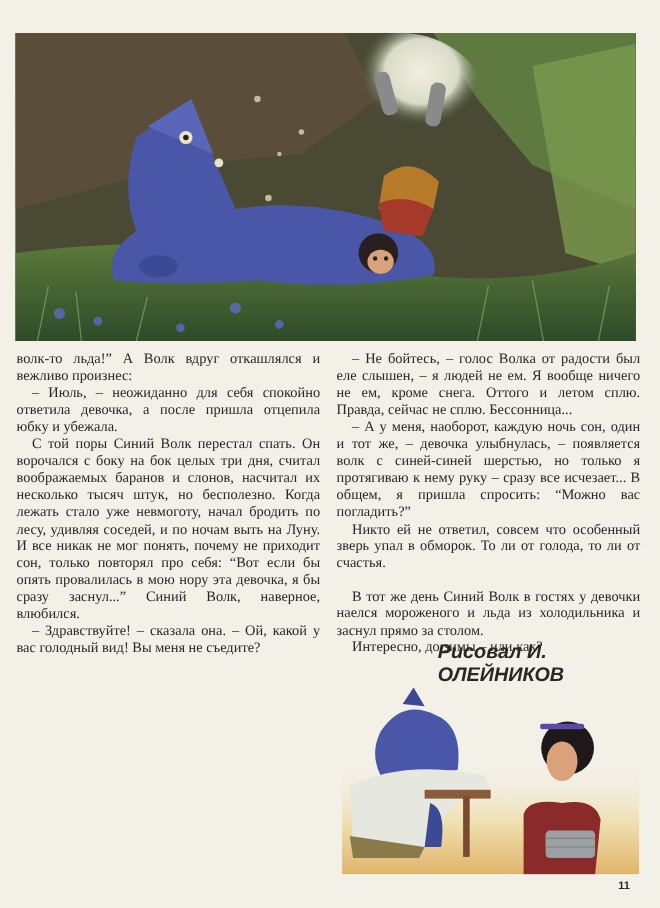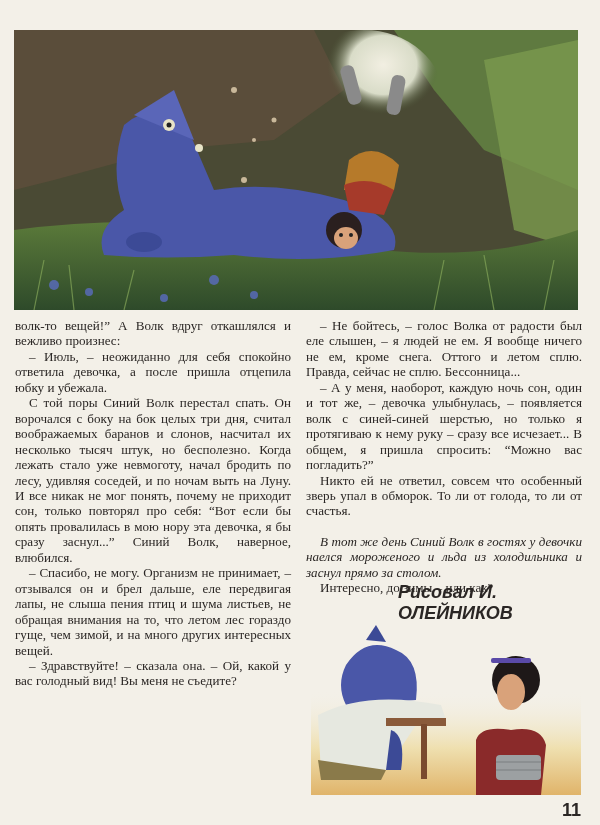--- a/index.html
+++ b/index.html
@@ -25,41 +25,41 @@
     width: 276px;
     font-size: 13.1px;
     line-height: 15.45px;
     text-align: justify;
     hyphens: manual;
   }
   .col-left { left: 15px; }
   .col-right { left: 306px; }
   .column p { margin: 0; text-indent: 14px; }
   .column p.noindent { text-indent: 0; }
-  .column p.gap { margin-top: 15px; font-style: italic; }
+  .column p.gap { margin-top: 15px; }
   .credit {
     position: absolute;
     left: 398px; top: 582px;
     font-family: "Liberation Sans", "DejaVu Sans", sans-serif;
     font-style: italic;
     font-size: 18px;
     color: #2a2624;
     font-weight: bold;
   }
   .bottom-illustration {
     position: absolute;
     left: 306px; top: 620px;
     width: 276px; height: 175px;
     overflow: hidden;
   }
   .page-number {
     position: absolute;
     left: 562px; top: 800px;
     font-family: "Liberation Sans", "DejaVu Sans", sans-serif;
-    font-size: 18px;
+    font-size: 10px;
     font-weight: bold;
     color: #2a2624;
   }
 </style>
 </head>
 <body>
 
 <div class="top-illustration">
   <svg width="564" height="280" viewBox="0 0 564 280">
     <defs>
@@ -119,24 +119,23 @@
     <g fill="#c9b89a">
       <circle cx="220" cy="60" r="3"></circle>
         <circle cx="240" cy="110" r="2"></circle>
       <circle cx="260" cy="90" r="2.5"></circle>
         <circle cx="230" cy="150" r="3"></circle>
     </g>
   </svg>
 </div>
 
 <div class="column col-left">
-  <p class="noindent">волк-то вещей!” А Волк вдруг откашлялся и вежливо произнес:</p>
+  <p class="noindent">волк-то льда!” А Волк вдруг откашлялся и вежливо произнес:</p>
   <p>– Июль, – неожиданно для себя спокой­но ответила девочка, а после пришла отцепила юбку и убежала.</p>
   <p>С той поры Синий Волк перестал спать. Он ворочался с боку на бок целых три дня, считал воображаемых баранов и слонов, на­считал их несколько тысяч штук, но беспо­лезно. Когда лежать стало уже невмоготу, начал бродить по лесу, удивляя соседей, и по ночам выть на Луну. И все никак не мог по­нять, почему не приходит сон, только повто­рял про себя: “Вот если бы опять провали­лась в мою нору эта девочка, я бы сразу за­снул...” Синий Волк, наверное, влюбился.</p>
-  <p>– Спасибо, не могу. Организм не прини­мает, – отзывался он и брел дальше, еле пе­редвигая лапы, не слыша пения птиц и шу­ма листьев, не обращая внимания на то, что летом лес гораздо гуще, чем зимой, и на много других интересных вещей.</p>
   <p>– Здравствуйте! – сказала она. – Ой, ка­кой у вас голодный вид! Вы меня не съедите?</p>
 </div>
 
 <div class="column col-right">
   <p>– Не бойтесь, – голос Волка от радости был еле слышен, – я людей не ем. Я вообще ничего не ем, кроме снега. Оттого и летом сплю. Правда, сейчас не сплю. Бессонница...</p>
   <p>– А у меня, наоборот, каждую ночь сон, один и тот же, – девочка улыбнулась, – по­является волк с синей-синей шерстью, но только я протягиваю к нему руку – сразу все исчезает... В общем, я пришла спросить: “Можно вас погладить?”</p>
   <p>Никто ей не ответил, совсем что особен­ный зверь упал в обморок. То ли от голода, то ли от счастья.</p>
   <p class="gap">В тот же день Синий Волк в гостях у де­вочки наелся мороженого и льда из холо­дильника и заснул прямо за столом.</p>
   <p>Интересно, до зимы – или как?</p>
 </div>

